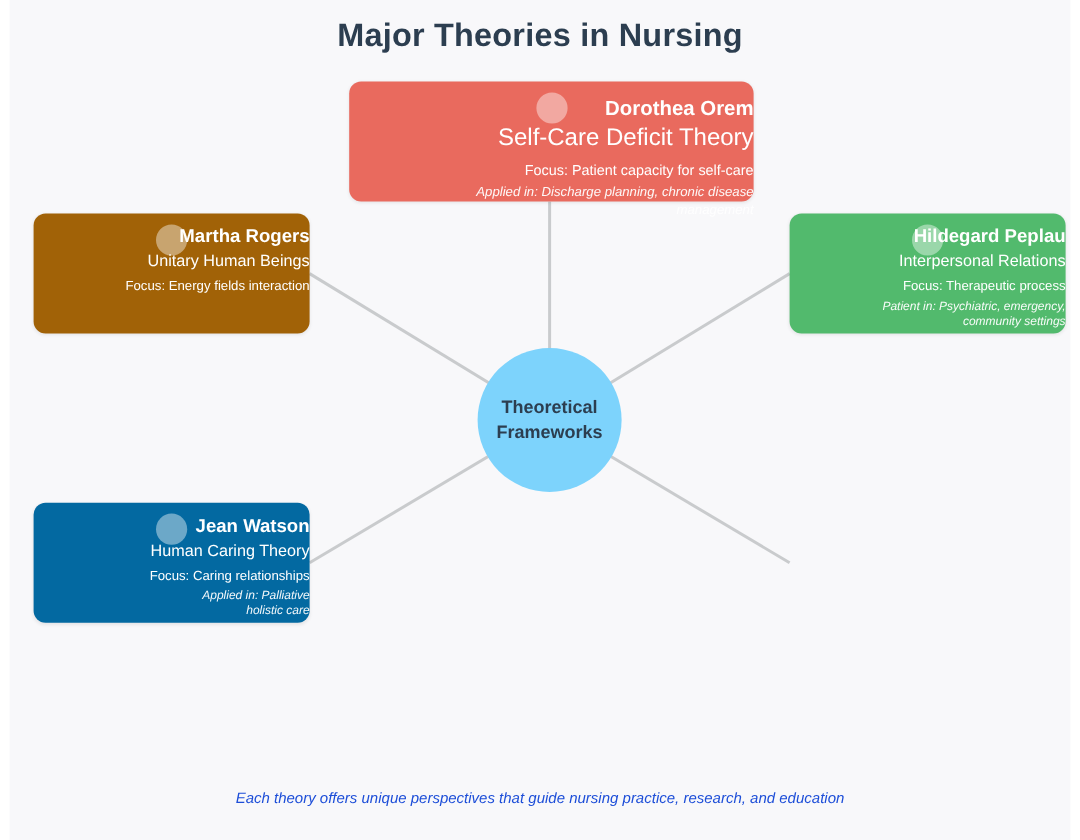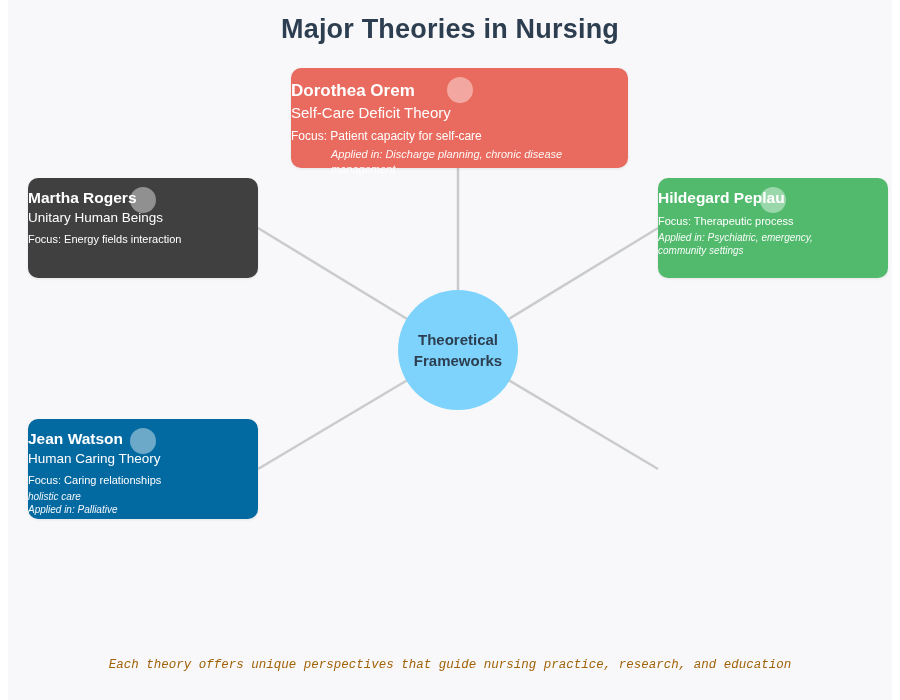--- a/index.html
+++ b/index.html
@@ -12,39 +12,39 @@
     text-align:center; font-size:27px; font-weight:bold; letter-spacing:.2px;
   }
   svg.connectors { position:absolute; left:0; top:0; }
   .center-node {
     position:absolute; left:390px; top:290px; width:120px; height:120px;
     border-radius:50%; display:flex; align-items:center; justify-content:center;
     text-align:center; font-weight:bold; font-size:15px; line-height:1.4;
     padding:0 16px; box-sizing:border-box;
   }
   .card {
-    position:absolute; border-radius:10px; color:#ffffff; text-align:left;
+    position:absolute; border-radius:10px; color:#ffffff; text-align:right;
     box-sizing:border-box; box-shadow:0 1px 3px rgba(0,0,0,0.08);
   }
   .card-top         { left:283px; top:68px;  width:337px; height:100px; }
   .card-left-upper  { left:20px;  top:178px; width:230px; height:100px; }
   .card-right-upper { left:650px; top:178px; width:230px; height:100px; }
   .card-left-lower  { left:20px;  top:419px; width:230px; height:100px; }
   .card-right-lower { left:650px; top:419px; width:230px; height:100px; }
   .name-circle {
     position:absolute; left:50%; top:9px; width:26px; height:26px; margin-left:-13px;
     border-radius:50%; background:rgba(255,255,255,0.42);
   }
   .card-inner { position:relative; z-index:1; }
   .card-name   { margin-top:11px; font-size:15.5px; font-weight:bold; }
   .card-theory { margin-top:3px;  font-size:13.5px; }
   .card-focus  { margin-top:8px;  font-size:11px; }
   .card-applied{ margin-top:4px;  font-size:10px; font-style:italic; line-height:1.32; opacity:.95; }
   .card-top .card-name   { margin-top:13px; font-size:17px; }
-  .card-top .card-theory { font-size:15px; }
+  .card-top .card-theory { font-size:20px; }
   .card-top .card-focus  { font-size:12px; }
   .card-top .card-applied{ font-size:11px;padding-left:40px; }
   .diagram-footer {
     position:absolute; top:658px; left:0; width:100%;
     text-align:center; font-style:italic; font-size:12.5px;
   }
 </style>
 </head>
 <body>
 
@@ -69,49 +69,50 @@
     <div class="card-inner">
       <div class="card-name">Dorothea Orem</div>
       <div class="card-theory">Self-Care Deficit Theory</div>
       <div class="card-focus">Focus: Patient capacity for self-care</div>
       <div class="card-applied">
         <div>Applied in: Discharge planning, chronic disease management</div>
       </div>
     </div>
   </div>
 
-  <div class="card card-left-upper" style="background-color: #404040;">
+  <div class="card card-left-upper" style="background-color: #a16207;">
     <div class="name-circle"></div>
     <div class="card-inner">
       <div class="card-name">Martha Rogers</div>
       <div class="card-theory">Unitary Human Beings</div>
       <div class="card-focus">Focus: Energy fields interaction</div>
     </div>
   </div>
 
   <div class="card card-right-upper" style="background-color: rgb(82, 186, 109);">
     <div class="name-circle"></div>
     <div class="card-inner">
       <div class="card-name">Hildegard Peplau</div>
+      <div class="card-theory">Interpersonal Relations</div>
       <div class="card-focus">Focus: Therapeutic process</div>
       <div class="card-applied">
-        <div>Applied in: Psychiatric, emergency,</div>
+        <div>Patient in: Psychiatric, emergency,</div>
         <div>community settings</div>
       </div>
     </div>
   </div>
 
   <div class="card card-left-lower" style="background-color: #0369a1;">
     <div class="name-circle"></div>
     <div class="card-inner">
       <div class="card-name">Jean Watson</div>
       <div class="card-theory">Human Caring Theory</div>
       <div class="card-focus">Focus: Caring relationships</div>
       <div class="card-applied">
+        <div>Applied in: Palliative</div>
         <div>holistic care</div>
-        <div>Applied in: Palliative</div>
       </div>
     </div>
   </div>
 
 
-  <div class="diagram-footer" style="color: #a16207; font-family: Liberation Mono, monospace;">Each theory offers unique perspectives that guide nursing practice, research, and education</div>
+  <div class="diagram-footer" style="color: #1d4ed8;">Each theory offers unique perspectives that guide nursing practice, research, and education</div>
 </div>
 
 </body></html>

